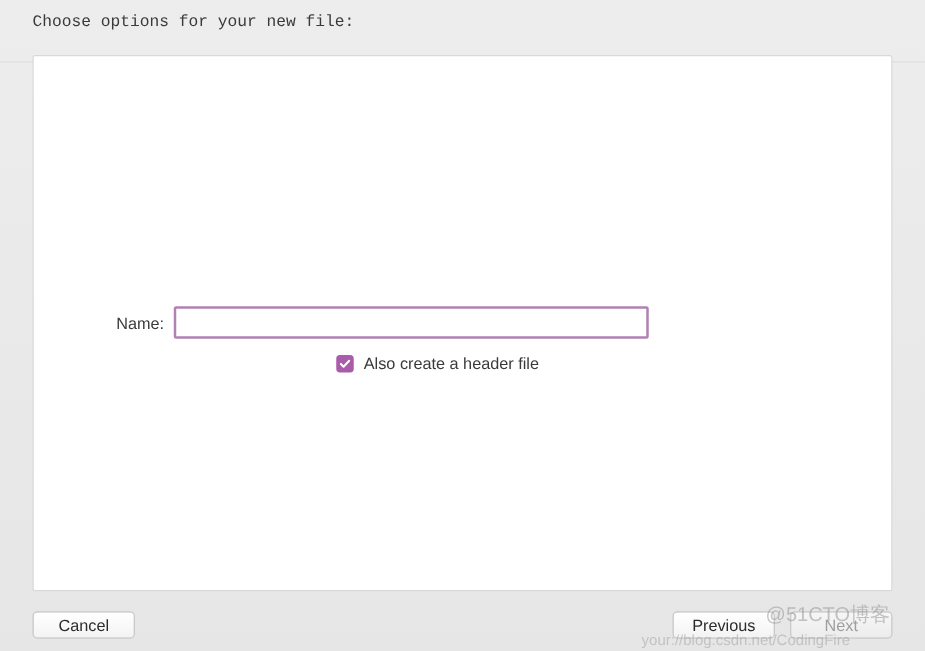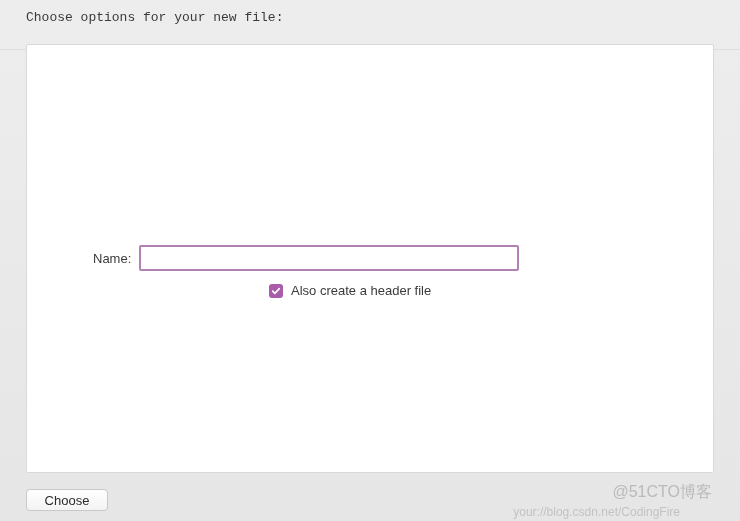--- a/index.html
+++ b/index.html
@@ -142,17 +142,21 @@
         <svg viewBox="0 0 12 12">
           <path d="M2 6.2 L4.6 8.8 L10 3.2" stroke="#ffffff" stroke-width="2" fill="none" stroke-linecap="round" stroke-linejoin="round"></path>
         </svg>
       </span>
       <span class="check-label">Also create a header file</span>
     </div>
   </div>
 </div>
 
 <div class="footer">
-  <button class="btn">Choose</button>
+  <button class="btn">Cancel</button>
+  <div class="right-buttons">
+    <button class="btn">Previous</button>
+    <button class="btn btn-disabled" disabled="">Next</button>
+  </div>
 </div>
 
 <div class="watermark-1">@51CTO博客</div>
 <div class="watermark-2">your://blog.csdn.net/CodingFire</div>
 
 </body></html>

